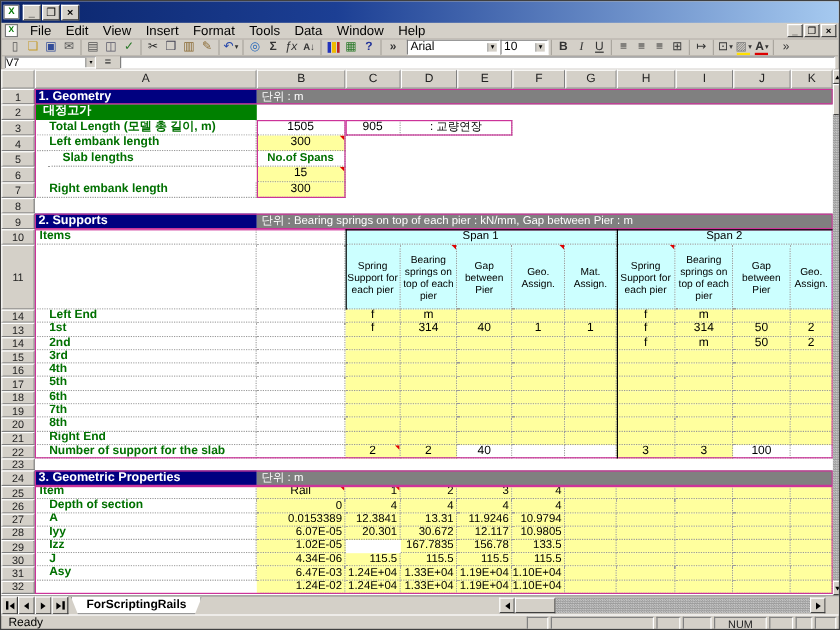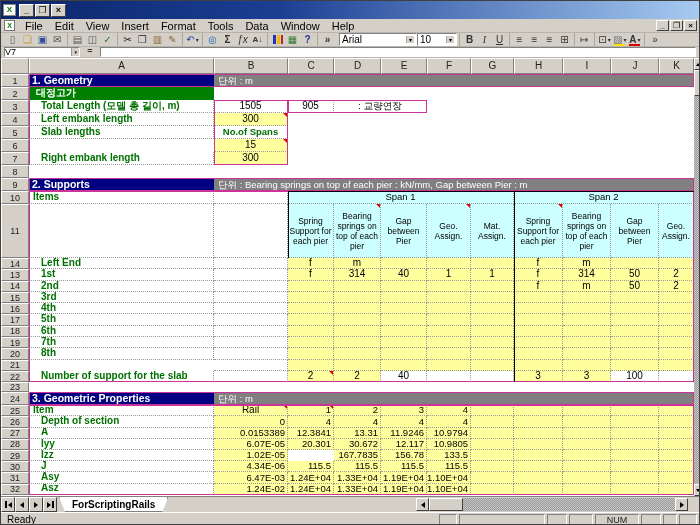--- a/index.html
+++ b/index.html
@@ -339,21 +339,21 @@
             </div>
             <div class="rownum" style="grid-row: 4;">4</div>
             <div class="cell lb1" style="grid-area: 4 / 2 / auto / span 1;">
               <span class="ct">Left embank length</span>
             </div>
             <div class="cell yc" style="grid-area: 4 / 3 / auto / span 1;">
               <span class="ct">300</span>
               <span class="cmark"></span>
             </div>
             <div class="rownum" style="grid-row: 5;">5</div>
-            <div class="cell lb1" style="grid-area: 5 / 2 / auto / span 1;">
+            <div class="cell lb1" style="grid-area: 5 / 2 / auto / span 1; margin-left: 11px;">
               <span class="ct">Slab lengths</span>
             </div>
             <div class="cell nos" style="grid-area: 5 / 3 / auto / span 1;">
               <span class="ct">No.of Spans</span>
             </div>
             <div class="rownum" style="grid-row: 6;">6</div>
             <div class="cell yc" style="grid-area: 6 / 3 / auto / span 1;">
               <span class="ct">15</span>
               <span class="cmark"></span>
             </div>
@@ -722,20 +722,23 @@
             <div class="cell yc" style="grid-area: 20 / 10 / auto / span 1;">
               <span class="ct"></span>
             </div>
             <div class="cell yc" style="grid-area: 20 / 11 / auto / span 1;">
               <span class="ct"></span>
             </div>
             <div class="cell yc" style="grid-area: 20 / 12 / auto / span 1;">
               <span class="ct"></span>
             </div>
             <div class="rownum" style="grid-row: 21;">21</div>
+            <div class="cell lb1" style="grid-area: 21 / 2 / auto / span 1;">
+              <span class="ct">Right End</span>
+            </div>
             <div class="cell dot" style="grid-area: 21 / 3 / auto / span 1;">
               <span class="ct"></span>
             </div>
             <div class="cell yc" style="grid-area: 21 / 4 / auto / span 1;">
               <span class="ct"></span>
             </div>
             <div class="cell yc" style="grid-area: 21 / 5 / auto / span 1;">
               <span class="ct"></span>
             </div>
             <div class="cell yc" style="grid-area: 21 / 6 / auto / span 1;">
@@ -1036,23 +1039,20 @@
             <div class="cell yc" style="grid-area: 31 / 10 / auto / span 1;">
               <span class="ct"></span>
             </div>
             <div class="cell yc" style="grid-area: 31 / 11 / auto / span 1;">
               <span class="ct"></span>
             </div>
             <div class="cell yc" style="grid-area: 31 / 12 / auto / span 1;">
               <span class="ct"></span>
             </div>
             <div class="rownum" style="grid-row: 32;">32</div>
-            <div class="cell lb1" style="grid-area: 32 / 2 / auto / span 1;">
-              <span class="ct">Asz</span>
-            </div>
             <div class="cell yr" style="grid-area: 32 / 3 / auto / span 1;">
               <span class="ct">1.24E-02</span>
             </div>
             <div class="cell yr" style="grid-area: 32 / 4 / auto / span 1;">
               <span class="ct">1.24E+04</span>
             </div>
             <div class="cell yr" style="grid-area: 32 / 5 / auto / span 1;">
               <span class="ct">1.33E+04</span>
             </div>
             <div class="cell yr" style="grid-area: 32 / 6 / auto / span 1;">

